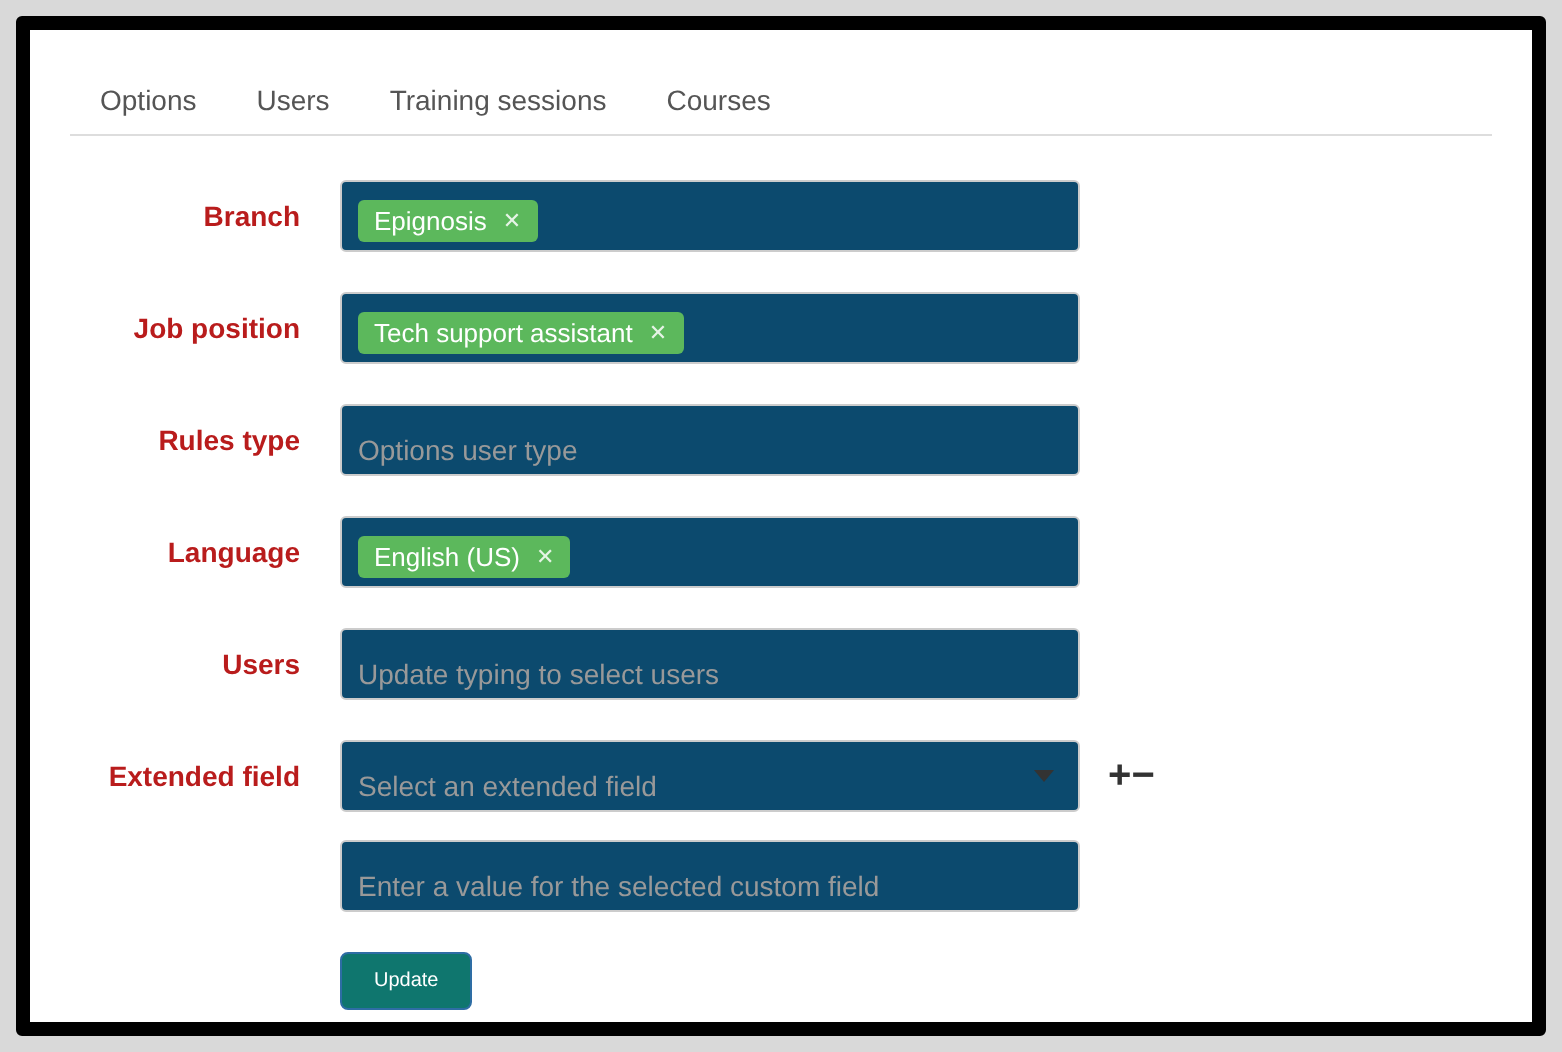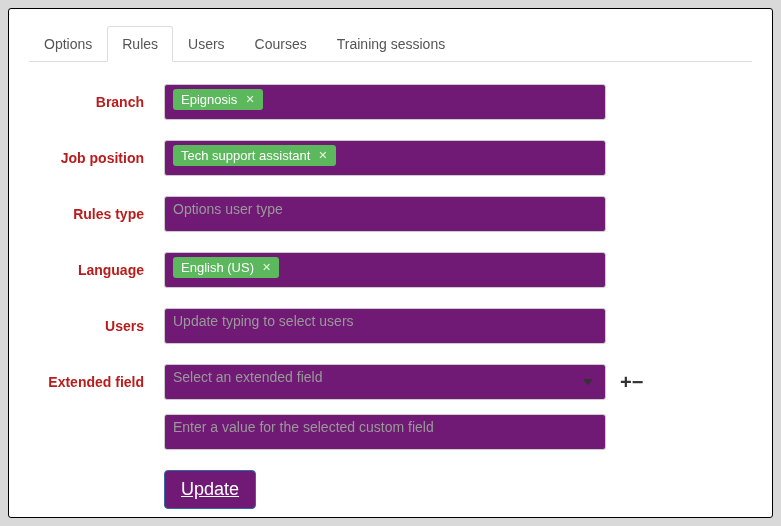--- a/index.html
+++ b/index.html
@@ -5,21 +5,21 @@
     * { box-sizing: border-box; margin: 0; padding: 0; }
     body {
       font-family: -apple-system, BlinkMacSystemFont, "Segoe UI", Helvetica, Arial, sans-serif;
       font-size: 14px;
       background: #d9d9d9;
       padding: 8px;
       color: #333;
     }
     .card {
       background: #fff;
-      border: 1px solid #000000;
+      border: 7px solid #000000;
       border-radius: 3px;
       width: 765px;
       height: 510px;
       padding: 16px 20px;
     }
     .tabs {
       display: flex;
       border-bottom: 1px solid #ddd;
       margin-bottom: 22px;
     }
@@ -44,28 +44,28 @@
       margin-bottom: 20px;
     }
     .label {
       width: 135px;
       text-align: right;
       padding-right: 20px;
       font-weight: 600;
       color: #b91c1c;
     }
     .field {
-      width: 442px;
+      width: 370px;
       min-height: 36px;
       border: 1px solid #ccc;
       border-radius: 3px;
       display: flex;
-      align-items: flex-start;
+      align-items: flex-end;
       padding: 4px 8px;
-      background: #701a75;
+      background: #0c4a6e;
     }
     .tag {
       display: inline-flex;
       align-items: center;
       background: #5cb85c;
       color: #fff;
       border-radius: 3px;
       padding: 3px 8px;
       font-size: 13px;
       gap: 8px;
@@ -90,43 +90,41 @@
     .chevron svg { display: block; }
     .side-icons {
       margin-left: 14px;
       font-size: 20px;
       font-weight: 700;
       letter-spacing: -2px;
       display: flex;
       gap: 2px;
     }
     .btn {
-      background: #701a75;
+      background: #0f766e;
       color: #fff;
       border: 1px solid #2e6da4;
       border-radius: 4px;
       padding: 8px 16px;
       cursor: pointer;
-      font-size: 18px;
-      text-decoration: underline;
+      font-size: 10px;
     }
     .btn-row { margin-left: 135px; padding-left: 0; margin-top: 6px; }
     .stack-gap { margin-top: -6px; }
   </style>
 </head>
 <body>
 
 <div class="card">
 
   <div class="tabs">
     <div class="tab">Options</div>
-    <div class="tab active">Rules</div>
     <div class="tab">Users</div>
+    <div class="tab">Training sessions</div>
     <div class="tab">Courses</div>
-    <div class="tab">Training sessions</div>
   </div>
 
   <div class="form-row">
     <div class="label">Branch</div>
     <div class="field">
       <span class="tag">
         <span>Epignosis</span>
         <span class="x">✕</span>
       </span>
     </div>

